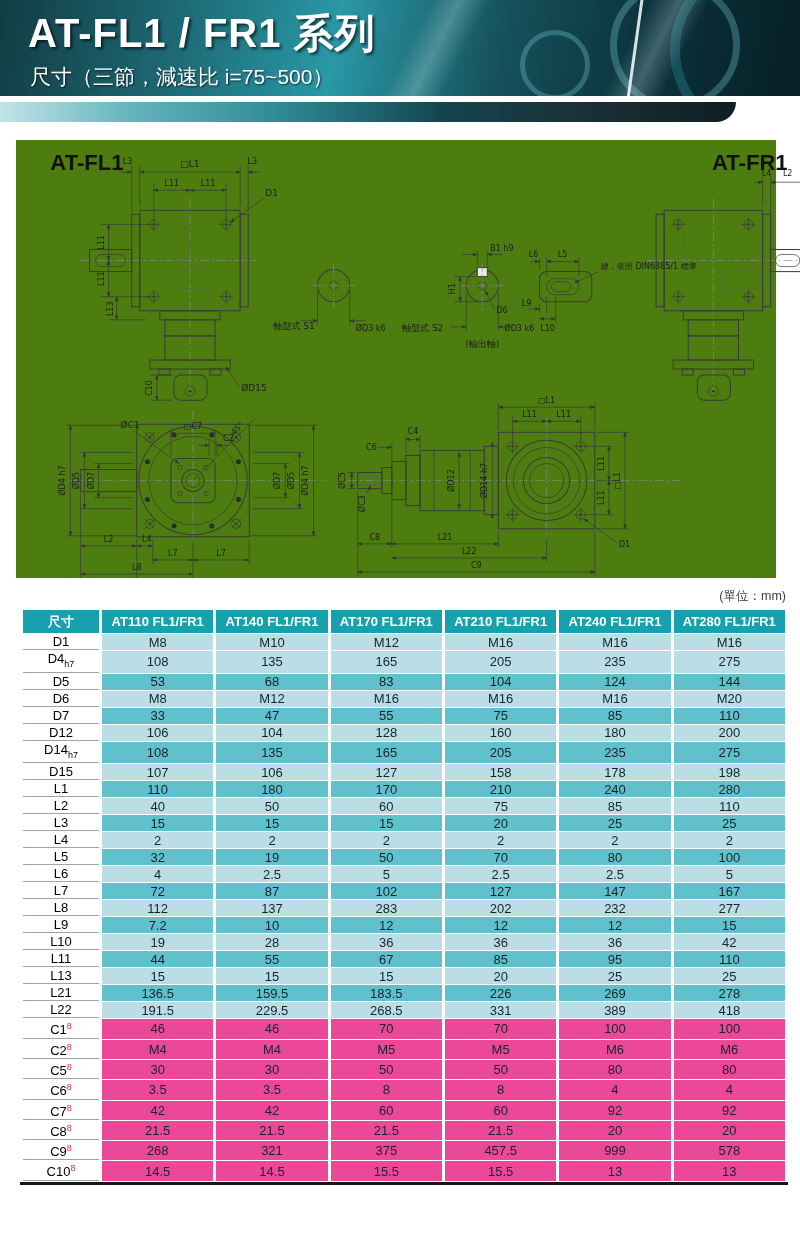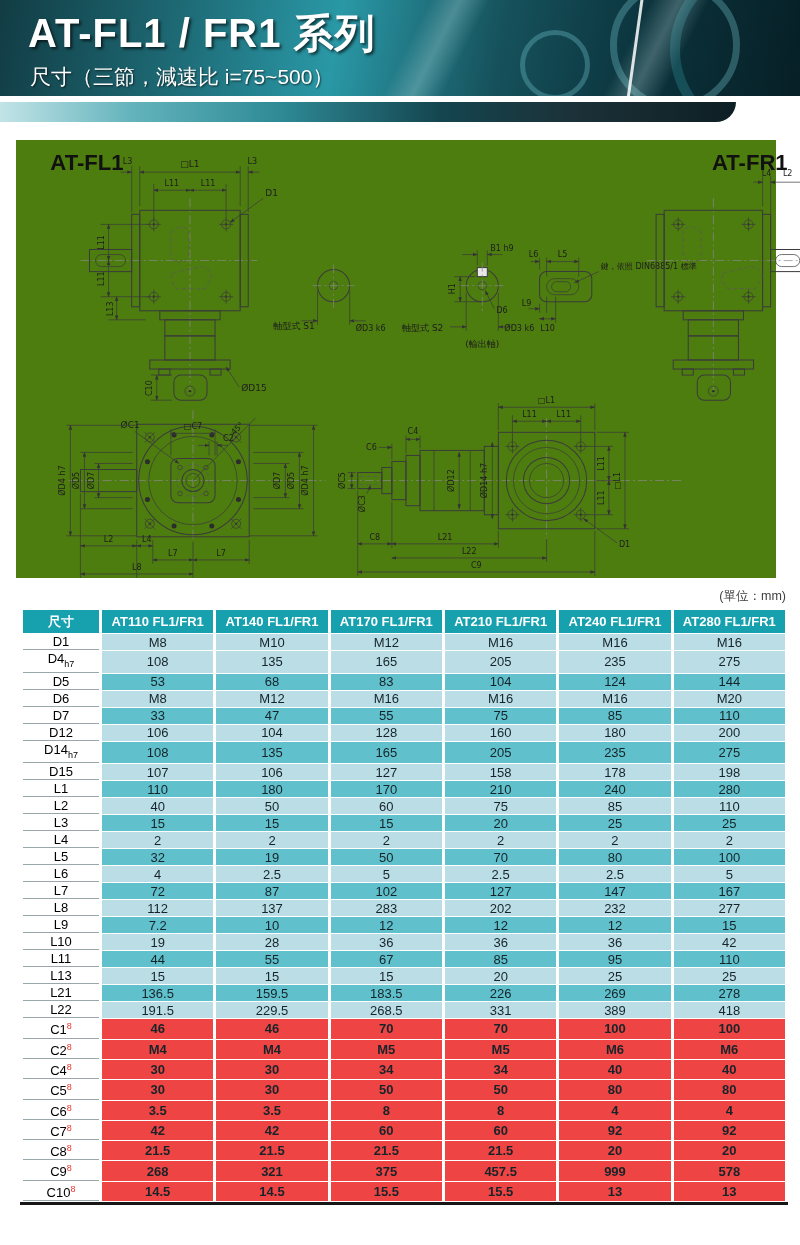--- a/index.html
+++ b/index.html
@@ -66,21 +66,21 @@
   table.dims th {
     background: #17A1AF; color: #fff; font-weight: bold; font-size: 13px;
     height: 23px; text-align: center; margin-left: 27px;
   }
   table.dims td { height: 15px; text-align: center; padding: 0; line-height: 15px; }
   td.lab { background:#fff; text-align:left; padding-left:6px; border-bottom:1px solid #99a6aa; color:#000; }
   td.lab sub { font-size: 9px; }
   td.lab sup { font-size: 9px; color:#E53228; }
   .tone-light  { background:#BADDE6; }
   .tone-dark   { background:#60C0CB; }
-  .tone-orange { background:#ef4444;font-weight:bold; }
+  .tone-orange { background:#ec4899; }
 </style>
 </head>
 <body>
 
 <div class="banner">
   <div class="ring r3"></div>
   <div class="ring r1"></div>
   <div class="ring r2"></div>
   <div class="streak s1"></div>
   <div class="streak s2pos"></div>
@@ -666,29 +666,20 @@
         <tr>
           <td class="lab">C2<sup>8</sup></td>
           <td class="val tone-orange">M4</td>
           <td class="val tone-orange">M4</td>
           <td class="val tone-orange">M5</td>
           <td class="val tone-orange">M5</td>
           <td class="val tone-orange">M6</td>
           <td class="val tone-orange">M6</td>
         </tr>
         <tr>
-          <td class="lab">C4<sup>8</sup></td>
-          <td class="val tone-orange">30</td>
-          <td class="val tone-orange">30</td>
-          <td class="val tone-orange">34</td>
-          <td class="val tone-orange">34</td>
-          <td class="val tone-orange">40</td>
-          <td class="val tone-orange">40</td>
-        </tr>
-        <tr>
           <td class="lab">C5<sup>8</sup></td>
           <td class="val tone-orange">30</td>
           <td class="val tone-orange">30</td>
           <td class="val tone-orange">50</td>
           <td class="val tone-orange">50</td>
           <td class="val tone-orange">80</td>
           <td class="val tone-orange">80</td>
         </tr>
         <tr>
           <td class="lab">C6<sup>8</sup></td>

